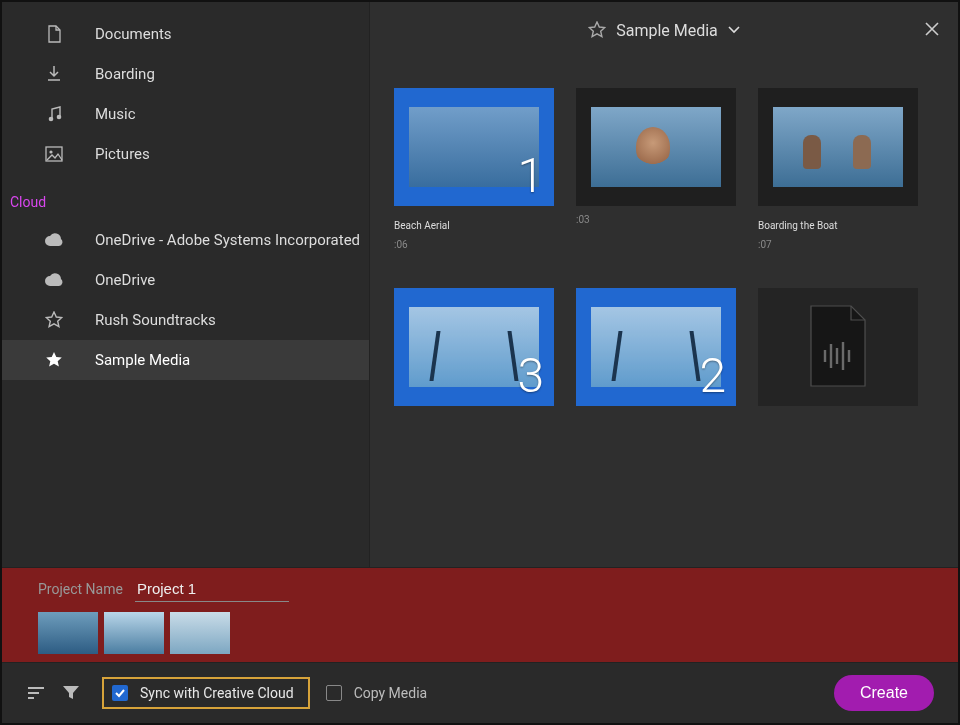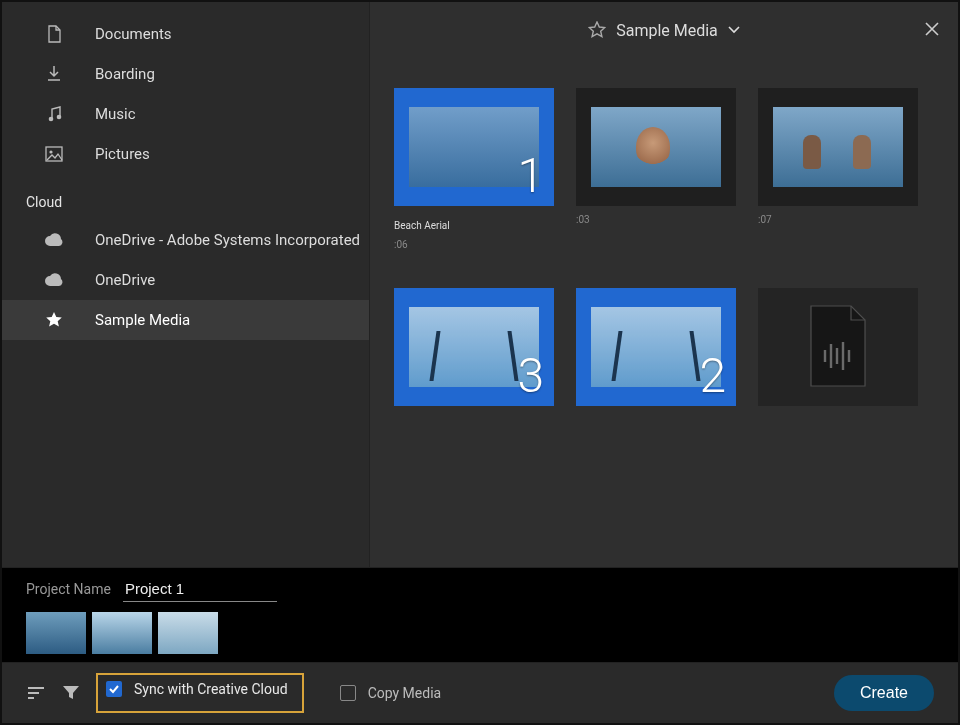--- a/index.html
+++ b/index.html
@@ -53,25 +53,25 @@
     justify-content: center;
     color: #bbb;
   }
   .side-item .lbl {
     margin-left: 29px;
     font-size: 15px;
   }
   .side-item.selected .ic { color: #fff; }
   .side-item.selected .lbl { color: #fff; }
   .side-section-label {
-    padding-left: 24px;
+    padding-left: 8px;
     height: 36px;
     display: flex;
     align-items: center;
-    color: #e5e5e5;
+    color: #d946ef;
     font-size: 14px;
     margin-top: 10px;
   }
 
   .main {
     flex: 1;
     background: #2f2f2f;
     display: flex;
     flex-direction: column;
     min-width: 0;
@@ -157,23 +157,23 @@
     font-size: 10px;
     color: #ddd;
   }
   .tile .dur {
     margin-top: 8px;
     font-size: 10px;
     color: #8a8a8a;
   }
 
   .lower {
-    background: #000000;
+    background: #7f1d1d;
     border-top: 1px solid #222;
-    padding: 8px 24px 0 24px;
+    padding: 8px 24px 0 36px;
   }
   .pn-row {
     display: flex;
     align-items: center;
     gap: 12px;
   }
   .pn-label {
     color: #989898;
     font-size: 14px;
   }
@@ -218,21 +218,22 @@
     color: #bbb;
     cursor: pointer;
     display: flex;
     align-items: center;
   }
   .sync-group {
     display: flex;
     align-items: center;
     gap: 12px;
     border: 2px solid #d7a33a;
-    padding: 6px 14px 14px 8px;
+    padding: 6px 14px 6px 8px;
+    margin-left: 6px;
   }
   .chk {
     width: 16px;
     height: 16px;
     border-radius: 2px;
     display: flex;
     align-items: center;
     justify-content: center;
     cursor: pointer;
     box-sizing: border-box;
@@ -241,26 +242,25 @@
     background: #2168d0;
   }
   .chk.unchecked {
     border: 1.5px solid #888;
   }
   .chk svg { display: block; }
   .copy-group {
     display: flex;
     align-items: center;
     gap: 12px;
-    margin-left: 20px;
   }
   .copy-lbl { color: #bcbcbc; }
   .spacer { flex: 1; }
   .create-btn {
-    background: #0c4a6e;
+    background: #a21caf;
     color: #fff;
     font-size: 16px;
     border: none;
     border-radius: 20px;
     padding: 9px 26px;
     cursor: pointer;
   }
 
   .selfie {
     background: linear-gradient(180deg,#b7e0f0 0%,#56a6cc 40%,#2c6b3d 100%);
@@ -361,20 +361,28 @@
       <div class="side-item">
         <span class="ic">
           <svg width="20" height="14" viewBox="0 0 20 14">
               <path fill="currentColor" d="M6 13a5 5 0 0 1 0-10 6 6 0 0 1 11 3 4 4 0 0 1-2 7H6z"></path>
             </svg>
         </span>
         <span class="lbl">OneDrive</span>
       </div>
 
 
+      <div class="side-item">
+        <span class="ic">
+          <svg width="18" height="18" viewBox="0 0 18 18">
+              <path fill="none" stroke="currentColor" stroke-width="1.4" d="M9 1l2.3 5 5.5.5-4.1 3.7 1.2 5.4L9 12.8l-4.9 2.8 1.2-5.4L1.2 6.5l5.5-.5z"></path>
+            </svg>
+        </span>
+        <span class="lbl">Rush Soundtracks</span>
+      </div>
       <div class="side-item selected">
         <span class="ic">
           <svg width="18" height="18" viewBox="0 0 18 18">
               <path fill="currentColor" d="M9 1l2.3 5 5.5.5-4.1 3.7 1.2 5.4L9 12.8l-4.9 2.8 1.2-5.4L1.2 6.5l5.5-.5z"></path>
             </svg>
         </span>
         <span class="lbl">Sample Media</span>
       </div>
     </div>
 
@@ -415,20 +423,21 @@
           <div class="thumb">
             <div class="inner selfie"></div>
           </div>
           <div class="dur">:03</div>
         </div>
 
         <div class="tile">
           <div class="thumb">
             <div class="inner people"></div>
           </div>
+          <div class="name">Boarding the Boat</div>
           <div class="dur">:07</div>
         </div>
 
         <div class="tile">
           <div class="thumb selected">
             <div class="inner boatscene sky"></div>
             <div class="counter">3</div>
           </div>
         </div>
 

